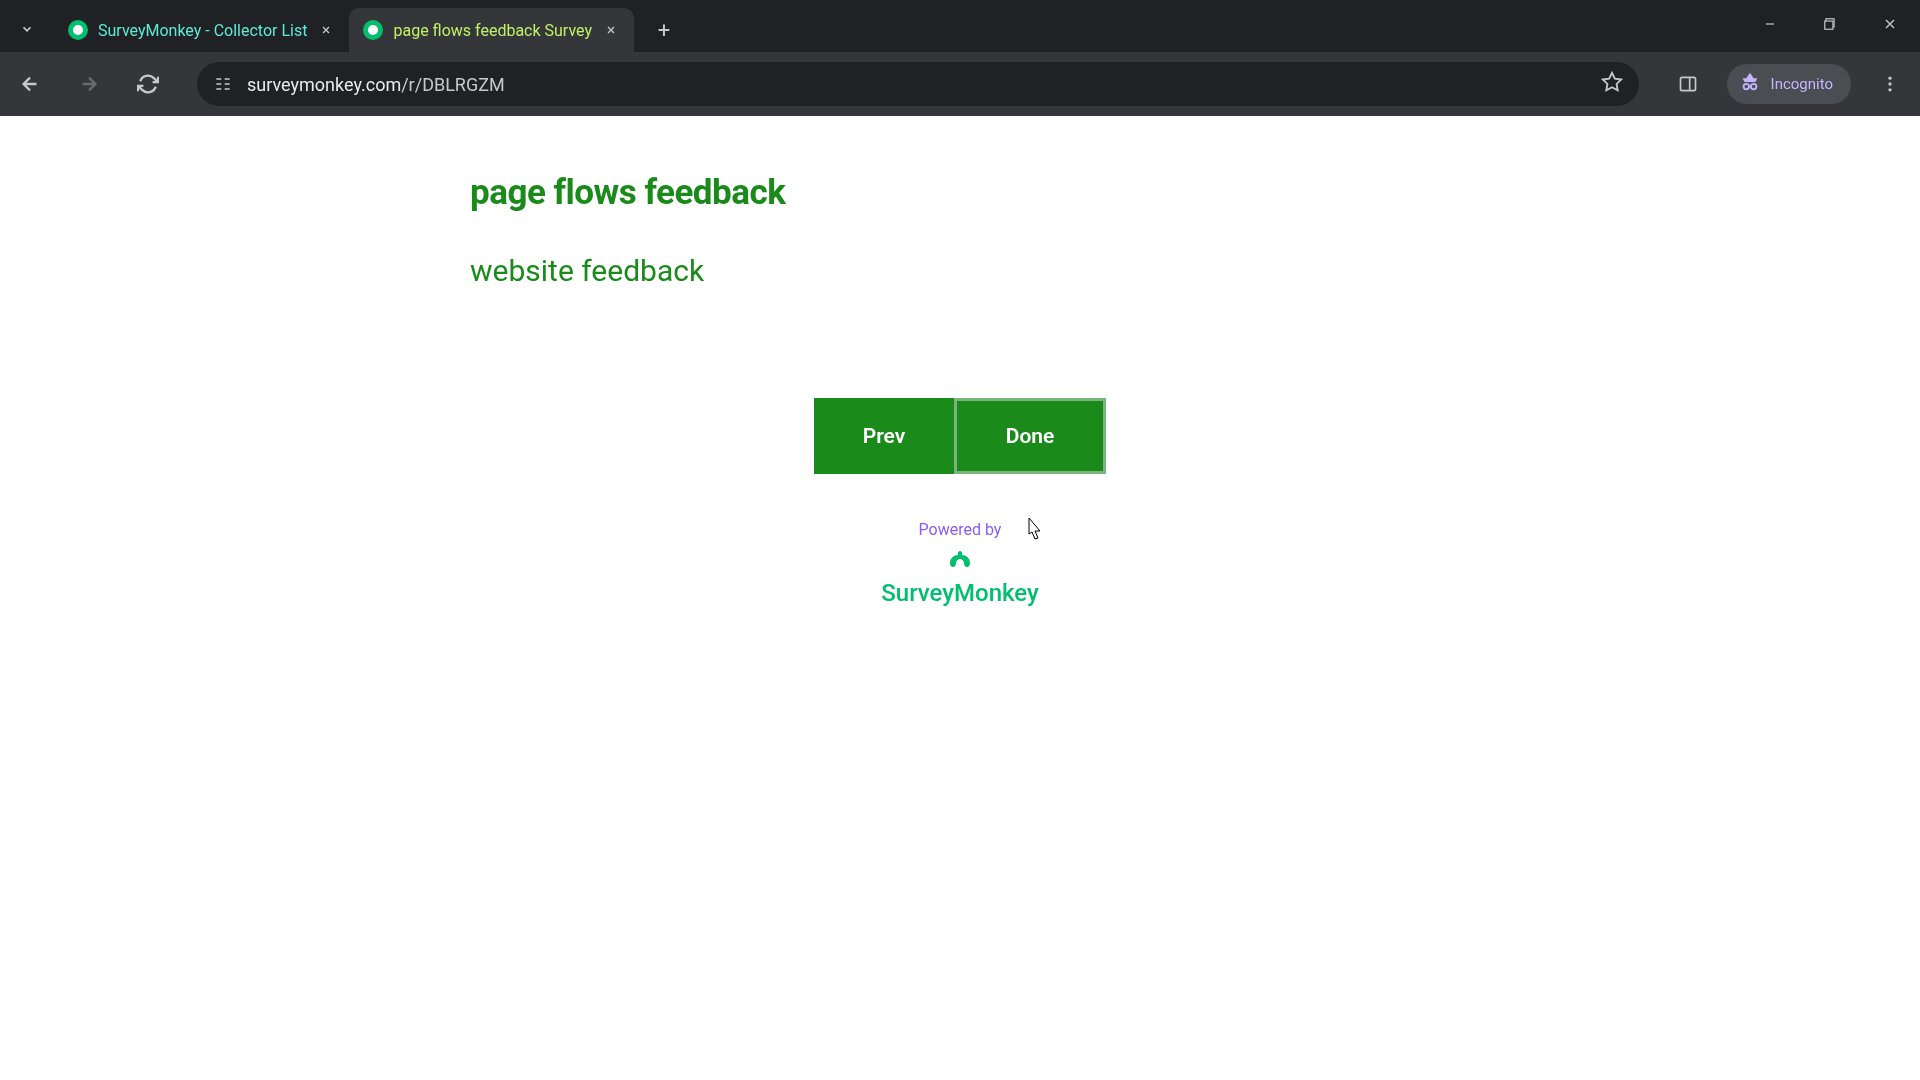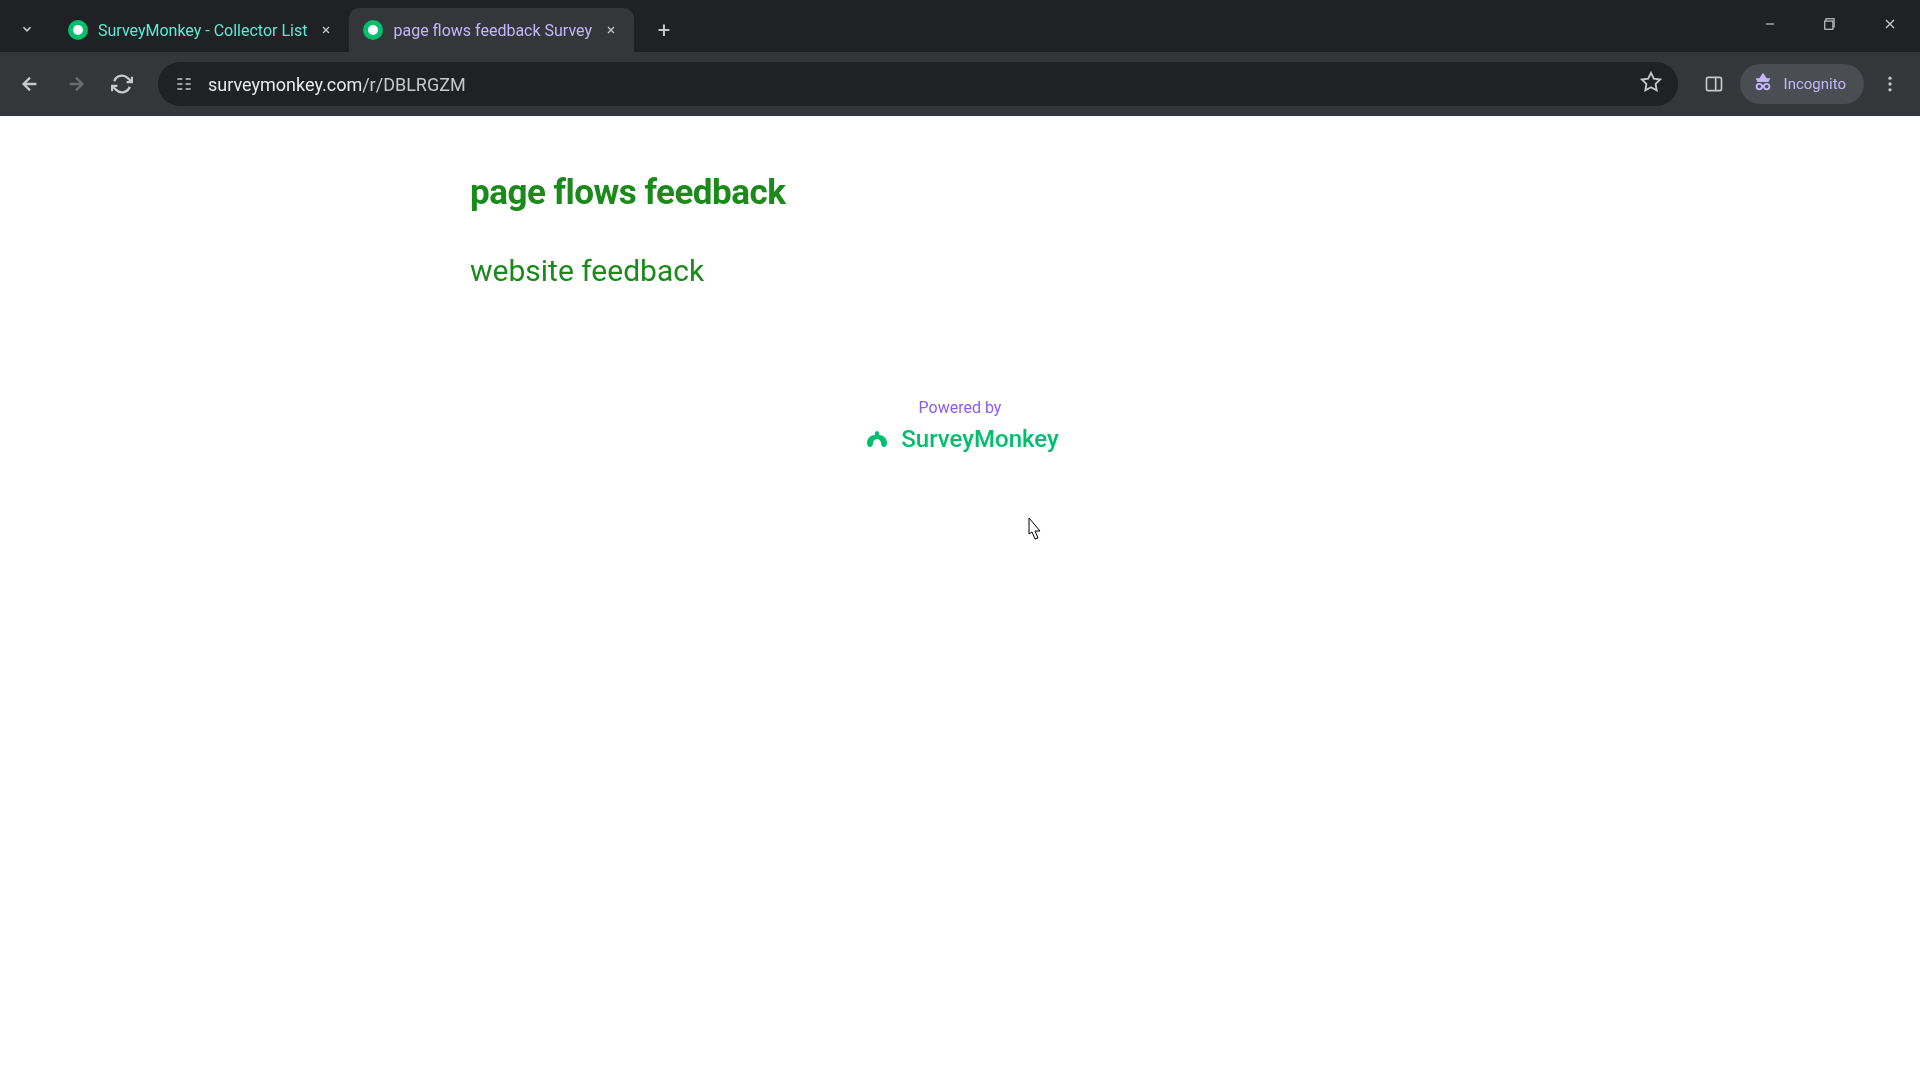--- a/index.html
+++ b/index.html
@@ -38,21 +38,21 @@
       margin-right: 8px;
       border-radius: 6px;
     }
     .tab {
       height: 44px;
       display: flex;
       align-items: center;
       padding: 0 14px;
       border-radius: 10px 10px 0 0;
       min-width: 280px;
-      color: #c4b5fd;
+      color: #bef264;
       font-size: 16px;
       position: relative;
       gap: 10px;
     }
     .tab.inactive {
       background: transparent;
       color: #5eead4;
     }
     .tab.active {
       background: #35363a;
@@ -117,21 +117,21 @@
       align-items: center;
       justify-content: center;
       color: #c8c8c8;
     }
     .toolbar {
       height: 64px;
       background: #35363a;
       display: flex;
       align-items: center;
       padding: 0 10px;
-      gap: 6px;
+      gap: 19px;
     }
     .nav-btn {
       width: 40px;
       height: 40px;
       display: flex;
       align-items: center;
       justify-content: center;
       color: #c8c8c8;
       border-radius: 50%;
     }
@@ -251,20 +251,21 @@
       font-size: 16px;
       color: #8b5cf6;
       margin-bottom: 8px;
     }
     .sm-logo {
       display: flex;
       align-items: center;
       justify-content: center;
       gap: 8px;
       margin-bottom: 14px;
+      flex-direction: column;
     }
     .sm-logo-text {
       font-size: 24px;
       color: #00bf6f;
       font-weight: 500;
     }
     .sm-mark {
       width: 32px;
       height: 24px;
       position: relative;
@@ -401,20 +402,24 @@
         </svg>
     </div>
   </div>
 </div>
 
 <div class="page">
   <div class="survey-container">
     <h1 class="survey-title">page flows feedback</h1>
     <h2 class="survey-subtitle">website feedback</h2>
 
+    <div class="button-row">
+      <button class="nav-button">Prev</button>
+      <button class="nav-button done">Done</button>
+    </div>
 
     <div class="footer">
       <div class="powered-by">Powered by</div>
       <div class="sm-logo">
         <span class="sm-mark">
           <svg width="32" height="24" viewBox="0 0 32 24" fill="#00bf6f">
               <path d="M16 4c-1 0-2 1-2 2v2c-4 0-8 3-8 8 0 2 1 4 3 4s3-2 3-4c0-2 2-4 4-4s4 2 4 4c0 2 1 4 3 4s3-2 3-4c0-5-4-8-8-8V6c0-1-1-2-2-2z"></path>
             </svg>
         </span>
         <span class="sm-logo-text">SurveyMonkey</span>

